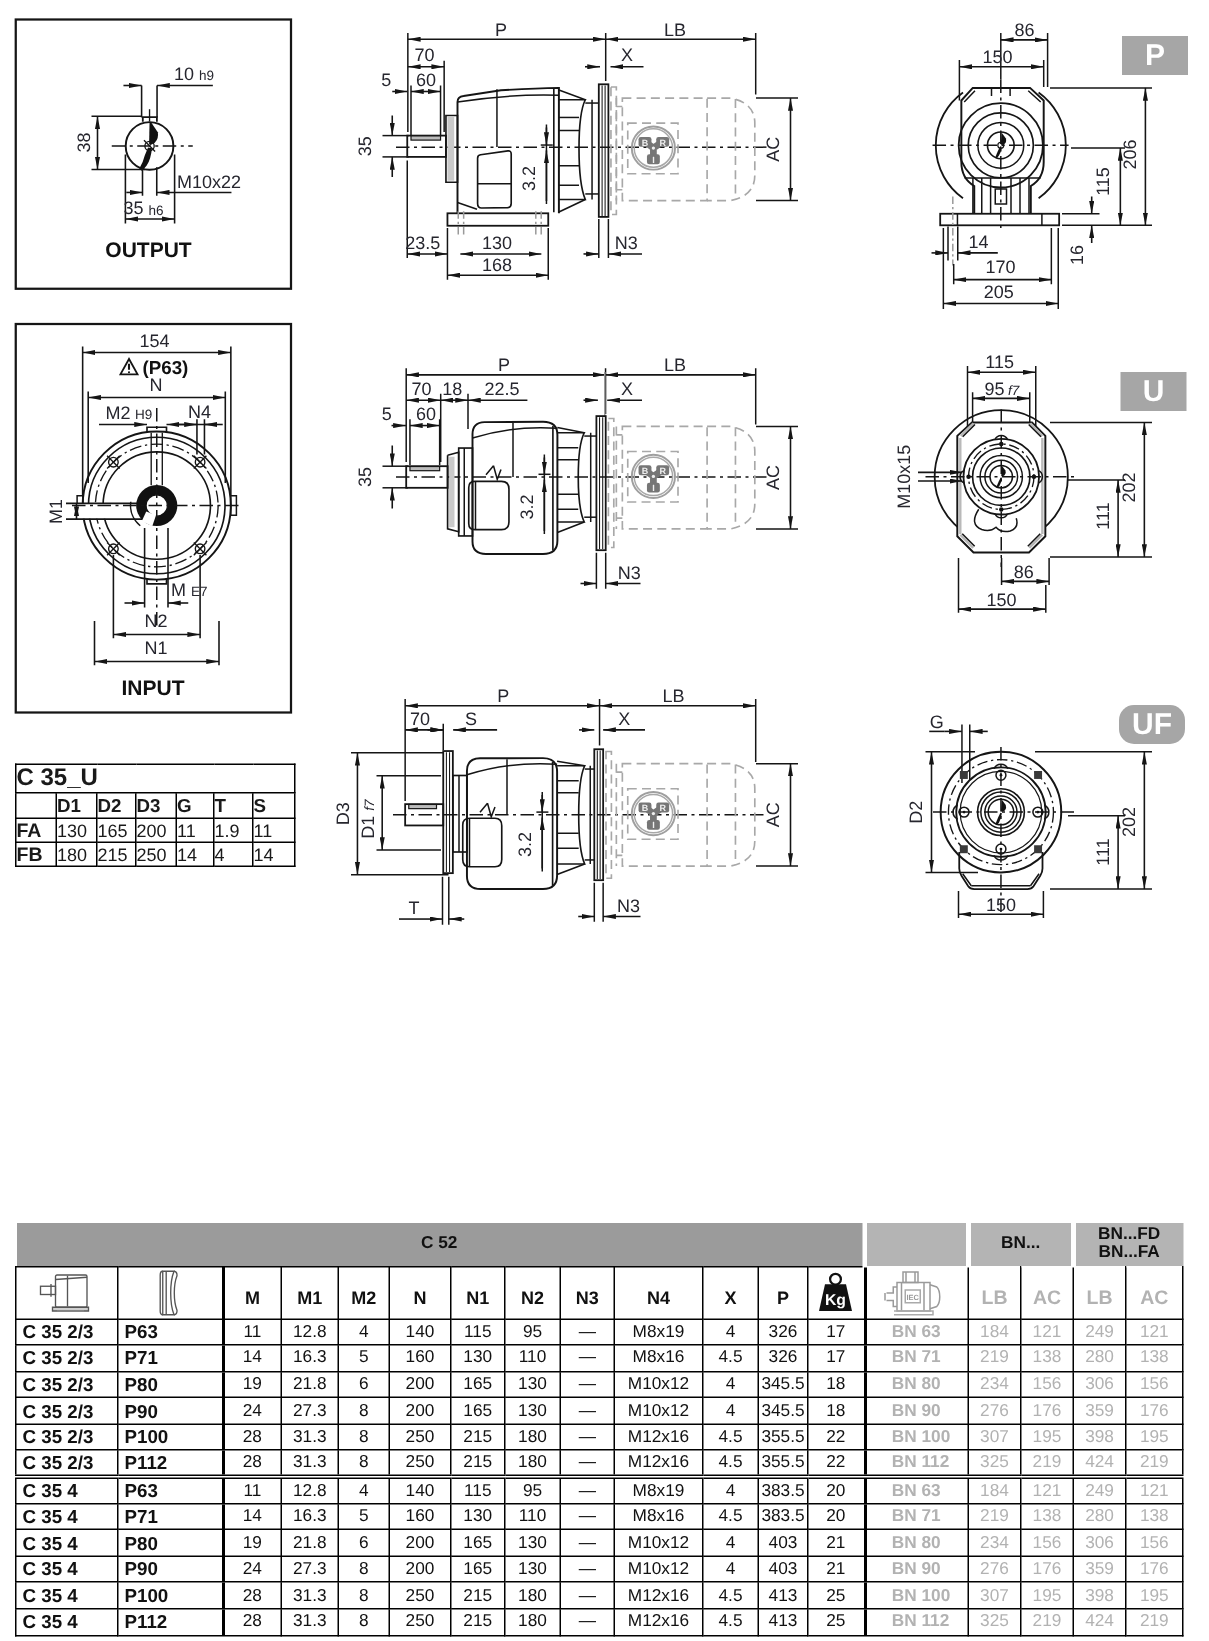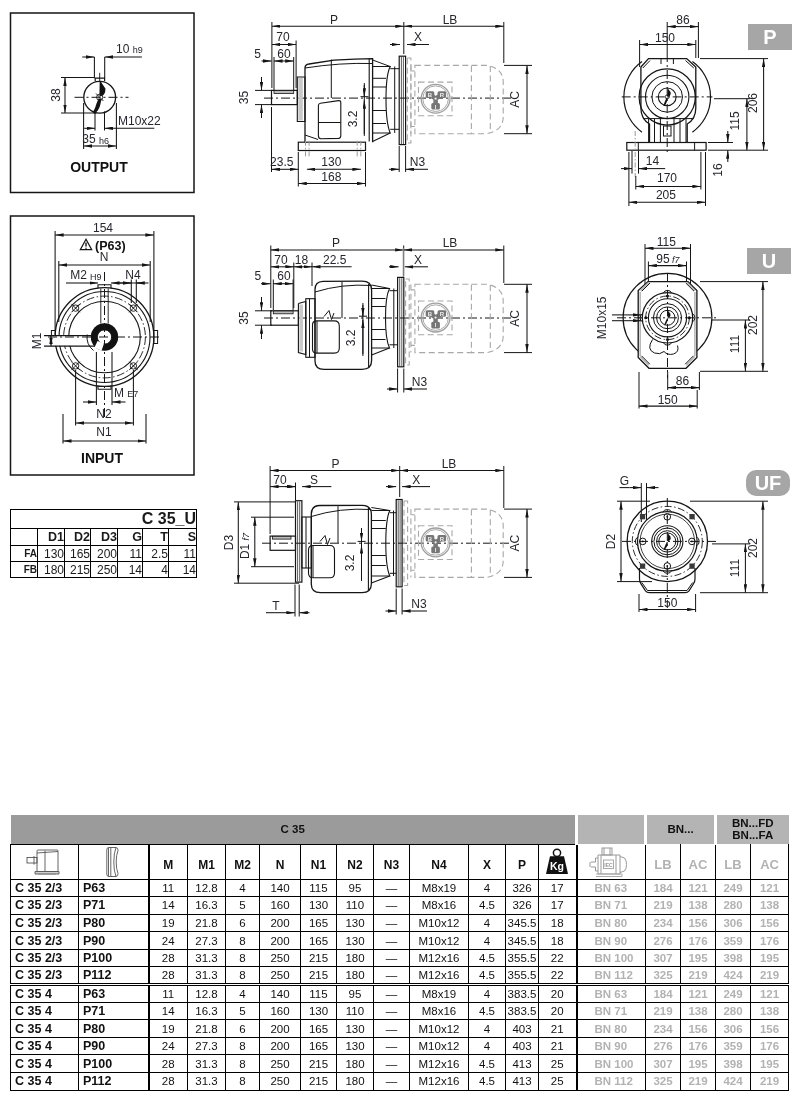--- a/index.html
+++ b/index.html
@@ -2,39 +2,39 @@
 <html><head>
 <meta charset="utf-8">
 <style>
 html,body{margin:0;padding:0;background:#fff;}
 *{box-sizing:border-box;}
 .page{position:relative;width:806px;height:1094px;background:#fff;font-family:"Liberation Sans",sans-serif;overflow:hidden;}
 svg text{font-family:"Liberation Sans",sans-serif;}
 .dwg{position:absolute;left:0;top:0;}
 
 table.cu{position:absolute;left:10px;top:509px;width:186px;border-collapse:collapse;table-layout:fixed;}
-table.cu td{border:1px solid #000;text-align:right;font-size:12px;padding:0;color:#1a1a1a;}
+table.cu td{border:1px solid #000;text-align:left;font-size:12px;padding:0;color:#1a1a1a;}
 table.cu tr.h1 td{font-size:16px;font-weight:bold;height:19px;}
 table.cu tr.h2 td{font-weight:bold;height:17px;font-size:12.5px;}
 table.cu tr.d td{height:16px;}
-table.cu td.rl{font-weight:bold;font-size:10px;}
+table.cu td.rl{font-weight:bold;font-size:13px;}
 
 table.big{position:absolute;left:10px;top:815px;border-collapse:collapse;table-layout:fixed;width:778px;}
 table.big td{border:1px solid #000;text-align:center;font-size:11.5px;padding:0;color:#111;height:17.6px;overflow:hidden;}
 table.big tr.band td{border:none;height:29px;}
 td.c35h{background:#9b9b9b;color:#fff;font-weight:bold;font-size:15px;}
 td.bnh{background:#b4b4b4;color:#fff;font-weight:bold;font-size:12.5px;line-height:1.1;}
 td.gapL{border-left:3px solid #fff !important;}
 table.big tr.hdr td{height:34px;font-weight:bold;font-size:12px;}
 table.big tr.hdr td.noTop{border-top:1px solid #fff;}
 table.big tr.hdr td.pt{padding-top:6px;}
 td.thickL{border-left:2.5px solid #000 !important;}
 tr.dbl td{border-top:3px double #000 !important;}
 table.big td.mdl{font-weight:bold;text-align:left;padding-left:4px;font-size:12.5px;}
-table.big td.gtx{color:#b2b2b2;font-weight:bold;}
+table.big td.gtx{color:#b2b2b2;}
 table.big td.bnlbl{color:#b2b2b2;font-weight:bold;text-align:left;padding-left:17px;}
 
 .vlbl{position:absolute;width:44px;height:26px;background:#a6a6a6;color:#fff;font-weight:bold;font-size:20px;text-align:center;line-height:26px;}
 </style>
 </head>
 <body>
 <div class="page">
 
 <svg class="dwg" width="806" height="810" viewBox="0 0 806 810">
 <defs>
@@ -903,21 +903,21 @@
           <td>G</td>
           <td>T</td>
           <td>S</td>
         </tr>
 <tr class="d">
           <td class="rl">FA</td>
           <td>130</td>
           <td>165</td>
           <td>200</td>
           <td>11</td>
-          <td>2.5</td>
+          <td>1.9</td>
           <td>11</td>
         </tr>
 <tr class="d">
           <td class="rl">FB</td>
           <td>180</td>
           <td>215</td>
           <td>250</td>
           <td>14</td>
           <td>4</td>
           <td>14</td>
@@ -941,21 +941,21 @@
         <col style="width:33px">
         <col style="width:38px">
 <col style="width:69px">
         <col style="width:35px">
         <col style="width:35px">
         <col style="width:35px">
         <col style="width:38px">
 </colgroup>
 <tbody>
         <tr class="band">
-<td class="c35h" colspan="13">C 35</td>
+<td class="c35h" colspan="13">C 52</td>
 <td class="bnh gapL"></td>
 <td class="bnh gapL" colspan="2">BN...</td>
 <td class="bnh gapL" colspan="2">BN...FD<br>BN...FA</td>
 </tr>
 <tr class="hdr">
 <td>
 
 <svg width="40" height="30" viewBox="0 0 40 30" style="vertical-align:middle">
               <g fill="none" stroke="#555" stroke-width="0.9">
 <rect x="12" y="3" width="21" height="21.5" rx="1"></rect>

